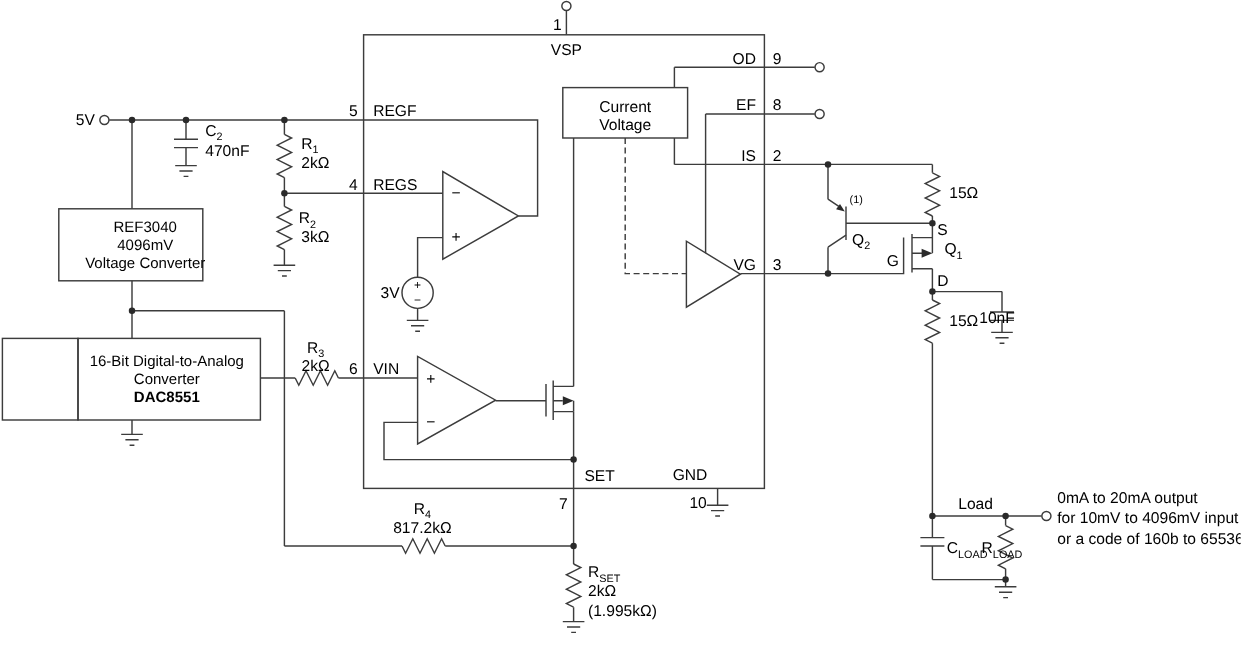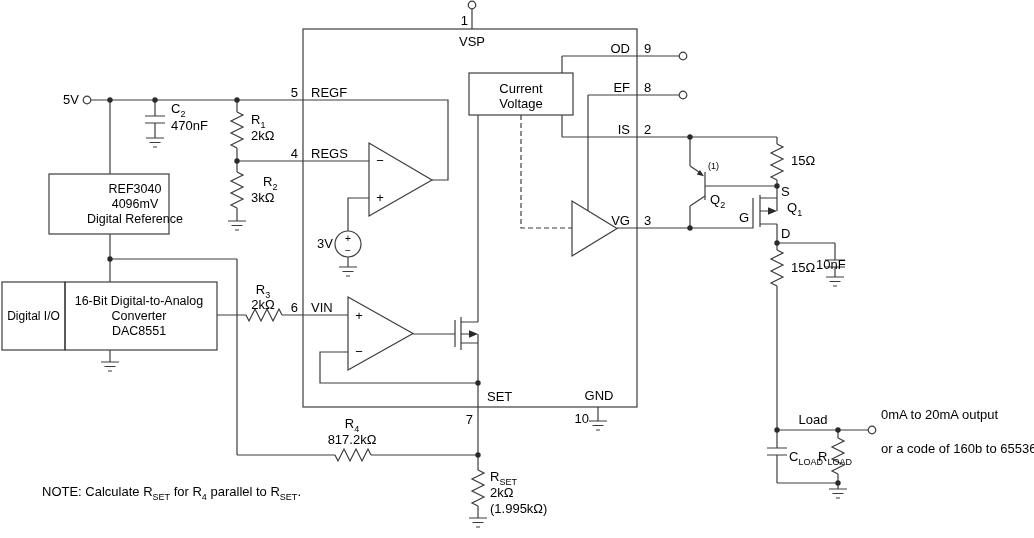--- a/index.html
+++ b/index.html
@@ -7,21 +7,21 @@
          font-family:"Liberation Sans",sans-serif;color:#000;overflow:hidden}
   .stage svg{position:absolute;left:0;top:0}
   .lab{position:absolute;font-size:13px;line-height:15px;white-space:nowrap}
   .ctr{transform:translateX(-50%)}
   .rt{transform:translateX(-100%)}
   .s10{font-size:10px;line-height:11px}
   .s9{font-size:9px;line-height:10px}
   sub.sb{font-size:9px}
   .blk{position:absolute;display:flex;flex-direction:column;align-items:center;
        justify-content:center;text-align:center;font-size:12.5px;line-height:15px}
-  .b{font-weight:normal}
+  .b{font-weight:bold}
   .pre{white-space:pre}
 </style>
 </head>
 <body>
 
 <div class="stage">
 
 <svg width="1034" height="538" viewBox="0 0 1034 538">
   <defs>
     <g id="gnd">
@@ -230,32 +230,29 @@
 </svg>
 
 <div class="lab rt" style="left:79px;top:92px">5V</div>
 
 <div class="lab" style="left:171px;top:101px"><span>C</span><sub class="sb">2</sub></div>
 <div class="lab" style="left:171px;top:118px">470nF</div>
 
 <div class="lab" style="left:251px;top:112px"><span>R</span><sub class="sb">1</sub></div>
 <div class="lab" style="left:251px;top:128px">2kΩ</div>
 
-<div class="lab" style="left:263px;top:174px"><span>R</span><sub class="sb">2</sub></div>
+<div class="lab" style="left:249px;top:174px"><span>R</span><sub class="sb">2</sub></div>
 <div class="lab" style="left:251px;top:190px">3kΩ</div>
 
-<div class="blk" style="left:63px;top:174px;width:144px;height:60px">
+<div class="blk" style="left:49px;top:174px;width:144px;height:60px">
   <div>REF3040</div>
   <div>4096mV</div>
-  <div>Digital Reference</div>
+  <div>Voltage Converter</div>
 </div>
 
-<div class="blk" style="left:2px;top:282px;width:63px;height:68px;font-size:12px">
-  <div>Digital I/O</div>
-</div>
 <div class="blk" style="left:65px;top:282px;width:148px;height:68px">
   <div>16-Bit Digital-to-Analog</div>
   <div>Converter</div>
   <div class="b">DAC8551</div>
 </div>
 
 <div class="lab ctr" style="left:263px;top:282px"><span>R</span><sub class="sb">3</sub></div>
 <div class="lab ctr" style="left:263px;top:297px">2kΩ</div>
 
 <div class="lab rt" style="left:298px;top:85px">5</div>
@@ -272,21 +269,21 @@
 <div class="lab" style="left:644px;top:41px">9</div>
 <div class="lab rt" style="left:630px;top:80px">EF</div>
 <div class="lab" style="left:644px;top:80px">8</div>
 <div class="lab rt" style="left:630px;top:122px">IS</div>
 <div class="lab" style="left:644px;top:122px">2</div>
 <div class="lab rt" style="left:630px;top:213px">VG</div>
 <div class="lab" style="left:644px;top:213px">3</div>
 
 <div class="lab" style="left:487px;top:389px">SET</div>
 <div class="lab rt" style="left:473px;top:412px">7</div>
-<div class="lab ctr" style="left:599px;top:388px">GND</div>
+<div class="lab ctr" style="left:575px;top:388px">GND</div>
 <div class="lab rt" style="left:589px;top:411px">10</div>
 
 <div class="lab ctr" style="left:521px;top:81px">Current</div>
 <div class="lab ctr" style="left:521px;top:96px">Voltage</div>
 
 <div class="lab rt" style="left:333px;top:236px">3V</div>
 <div class="lab ctr s10" style="left:348px;top:233px">+</div>
 <div class="lab ctr s10" style="left:348px;top:245px">−</div>
 
 <div class="lab ctr" style="left:380px;top:153px">−</div>
@@ -309,17 +306,17 @@
 
 <div class="lab" style="left:791px;top:153px">15Ω</div>
 <div class="lab" style="left:791px;top:260px">15Ω</div>
 <div class="lab" style="left:816px;top:257px">10nF</div>
 
 <div class="lab ctr" style="left:813px;top:412px">Load</div>
 <div class="lab" style="left:789px;top:449px"><span>C</span><sub class="sb">LOAD</sub></div>
 <div class="lab" style="left:818px;top:449px"><span>R</span><sub class="sb">LOAD</sub></div>
 
 <div class="lab" style="left:881px;top:407px">0mA to 20mA output</div>
+<div class="lab" style="left:881px;top:424px">for 10mV to 4096mV input</div>
 <div class="lab" style="left:881px;top:441px">or a code of 160b to 65536b</div>
 
-<div class="lab pre" style="left:42px;top:484px"><span>NOTE: Calculate R</span><sub class="sb">SET</sub><span> for R</span><sub class="sb">4</sub><span> parallel to R</span><sub class="sb">SET</sub><span>.</span></div>
 
 </div>
 
 </body></html>

